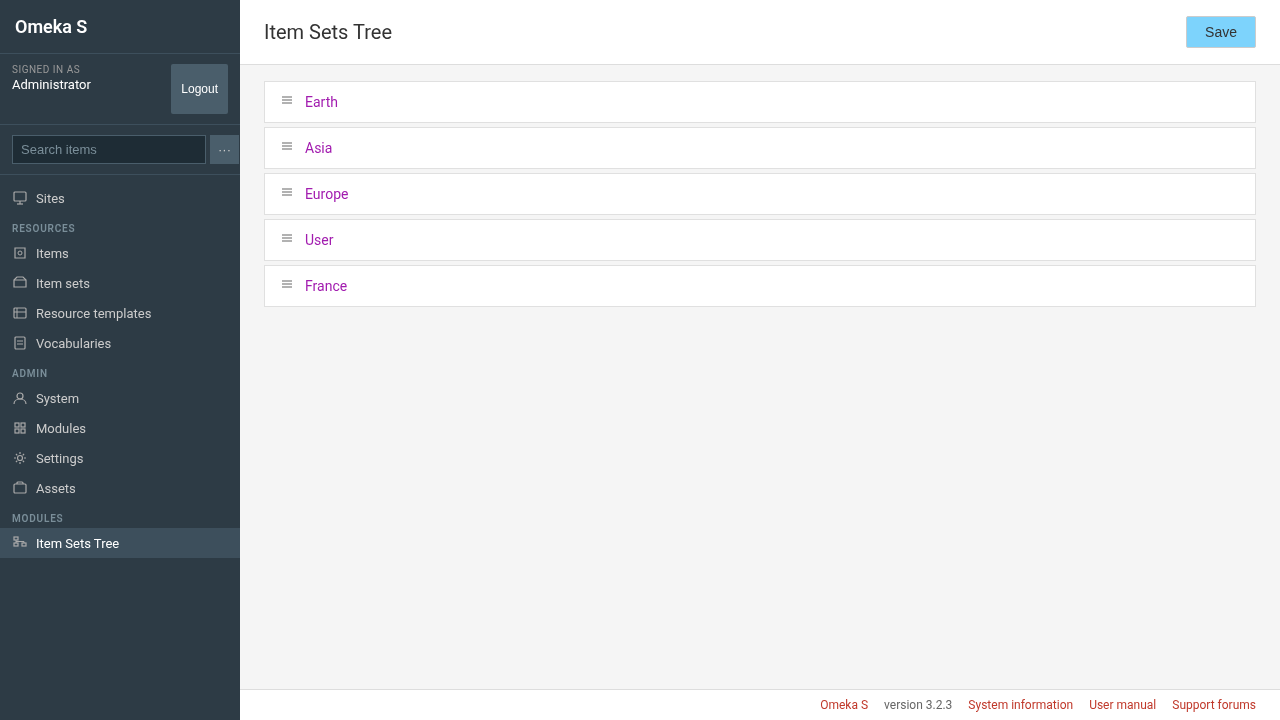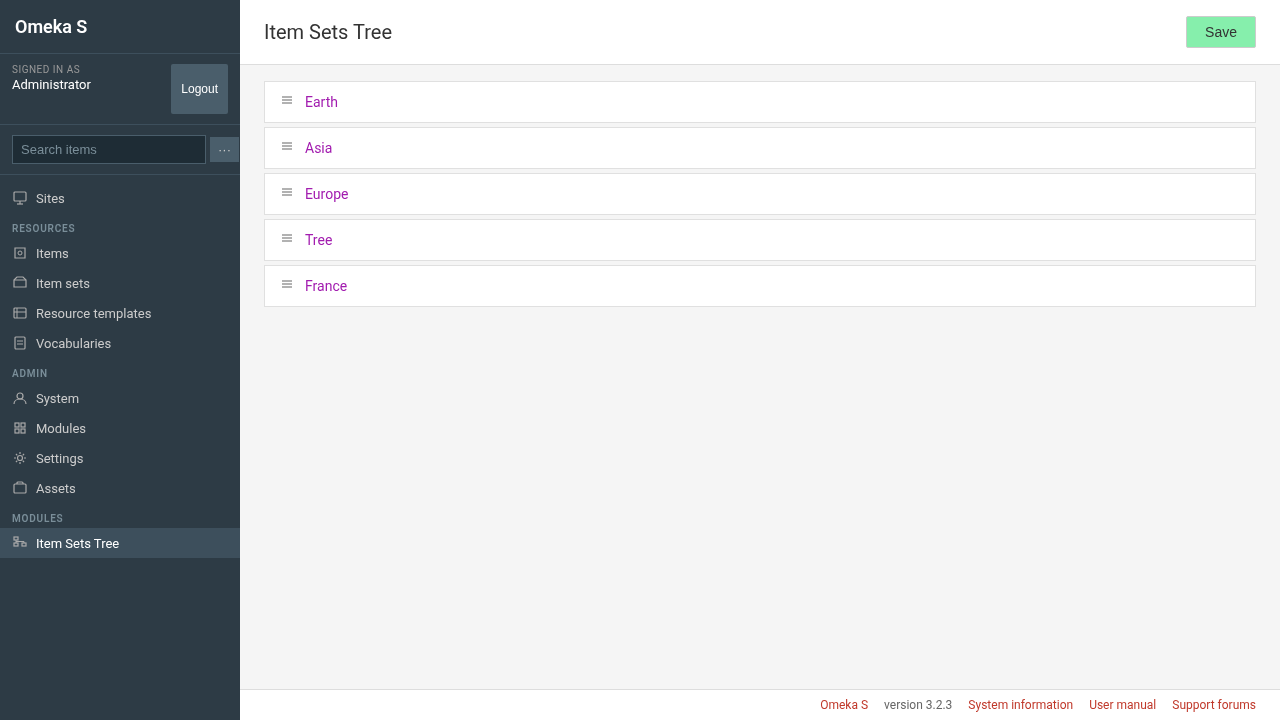--- a/index.html
+++ b/index.html
@@ -47,21 +47,20 @@
       cursor: pointer;
       font-size: 12px;
       border-radius: 2px;
     }
 
     .search-area {
       padding: 10px 12px;
       border-bottom: 1px solid #3d4f5c;
       display: flex;
       gap: 4px;
-      align-items: center;
     }
 
     .search-input {
       flex: 1;
       padding: 6px 8px;
       background: #1e2c35;
       border: 1px solid #4a5e6b;
       color: #ccc;
       font-size: 13px;
       outline: none;
@@ -128,21 +127,21 @@
       border-bottom: 1px solid #ddd;
     }
 
     .main-title {
       font-size: 20px;
       font-weight: 400;
       color: #333;
     }
 
     .save-btn {
-      background: #86efac;
+      background: #7dd3fc;
       border: 1px solid #ccc;
       padding: 7px 18px;
       font-size: 14px;
       cursor: pointer;
       color: #333;
       border-radius: 2px;
     }
 
     .main-body {
       flex: 1;
@@ -380,21 +379,21 @@
       </div>
 
       <div class="tree-item">
         <span class="drag-handle">
           <svg width="16" height="16" viewBox="0 0 16 16" fill="none">
             <line x1="3" y1="5" x2="13" y2="5" stroke="#999" stroke-width="1.5"></line>
             <line x1="3" y1="8" x2="13" y2="8" stroke="#999" stroke-width="1.5"></line>
             <line x1="3" y1="11" x2="13" y2="11" stroke="#999" stroke-width="1.5"></line>
           </svg>
         </span>
-        <span class="tree-item-label">Tree</span>
+        <span class="tree-item-label">User</span>
       </div>
 
       <div class="tree-item">
         <span class="drag-handle">
           <svg width="16" height="16" viewBox="0 0 16 16" fill="none">
             <line x1="3" y1="5" x2="13" y2="5" stroke="#999" stroke-width="1.5"></line>
             <line x1="3" y1="8" x2="13" y2="8" stroke="#999" stroke-width="1.5"></line>
             <line x1="3" y1="11" x2="13" y2="11" stroke="#999" stroke-width="1.5"></line>
           </svg>
         </span>

